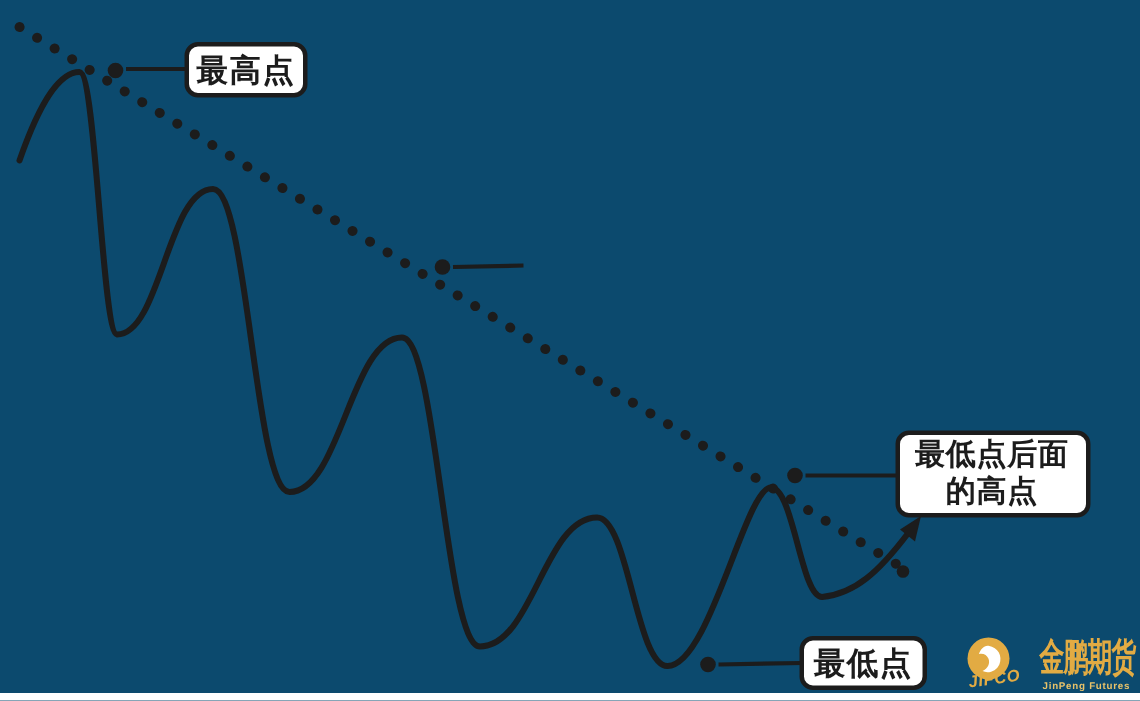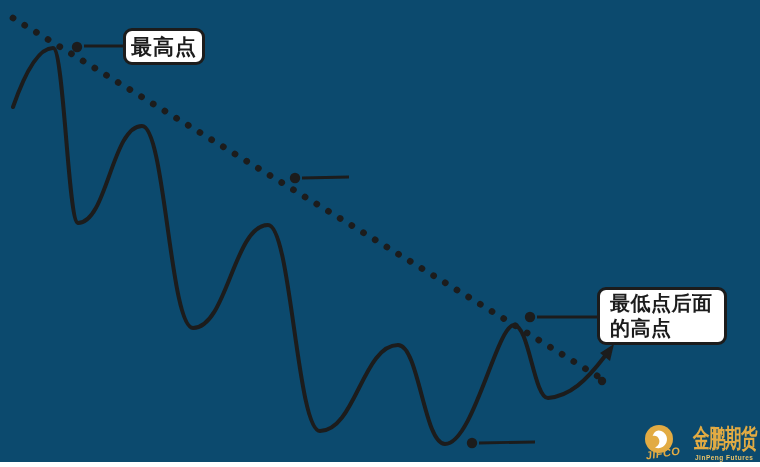--- a/index.html
+++ b/index.html
@@ -16,21 +16,21 @@
   .dot    { fill:var(--ink); }
   .arrow  { fill:var(--ink); }
   .callout {
     position:absolute; background:#ffffff; border:3px solid var(--ink);
     border-radius:9px; color:var(--ink); font-weight:700;
     display:flex; align-items:center; justify-content:center;
     letter-spacing:1px; font-family:"Liberation Sans", sans-serif;
   }
   .callout.two-line {
     white-space:pre-line; line-height:25px; justify-content:flex-start;
-    padding:16px 10px; letter-spacing:0.5px;
+    padding:16px 10px; letter-spacing:0.5px;text-align:center;
   }
   .logo { position:absolute; left:638px; top:415px; width:122px; height:52px; }
   .logo .bird-badge { position:absolute; left:6px; top:9px; }
   .logo .abbr {
     position:absolute; left:1px; top:32px; width:48px; text-align:center;
     color:var(--gold); font-size:11px; font-weight:800; font-style:italic;
     letter-spacing:0.5px; transform:rotate(-8deg);
   }
   .logo .cn {
     position:absolute; left:55px; top:7px; width:66px;
@@ -79,20 +79,21 @@
     <circle class="dot" cx="472" cy="443" r="5.2"></circle>
     <circle class="dot" cx="602" cy="381" r="4.2"></circle>
   </svg>
 
   <div class="callout" style="left:123px; top:28px; width:82px; height:37px; font-size:21px;">最高点</div>
 
 
   <div class="callout two-line" style="left:597px; top:287px; width:130px; height:58px; font-size:20px;">最低点后面
 的高点</div>
 
+  <div class="callout" style="left:533px; top:424px; width:85px; height:36px; font-size:21px;">最低点</div>
 
   <div class="logo">
     <svg class="bird-badge" width="30" height="30" viewBox="0 0 30 30">
       <circle cx="15" cy="15" r="14" fill="var(--gold)"></circle>
       <path fill="#ffffff" d="M15 6.5 C 21.5 7.5 24.5 13.5 22.3 18.8
                C 20.3 23.4 15 25.4 11 23.4
                C 14.6 21.8 16.2 18.3 15 15.2
                C 14 12.6 11.6 11.4 8.6 12
                C 9.9 8.6 12 6.1 15 6.5 Z"></path>
     </svg>

